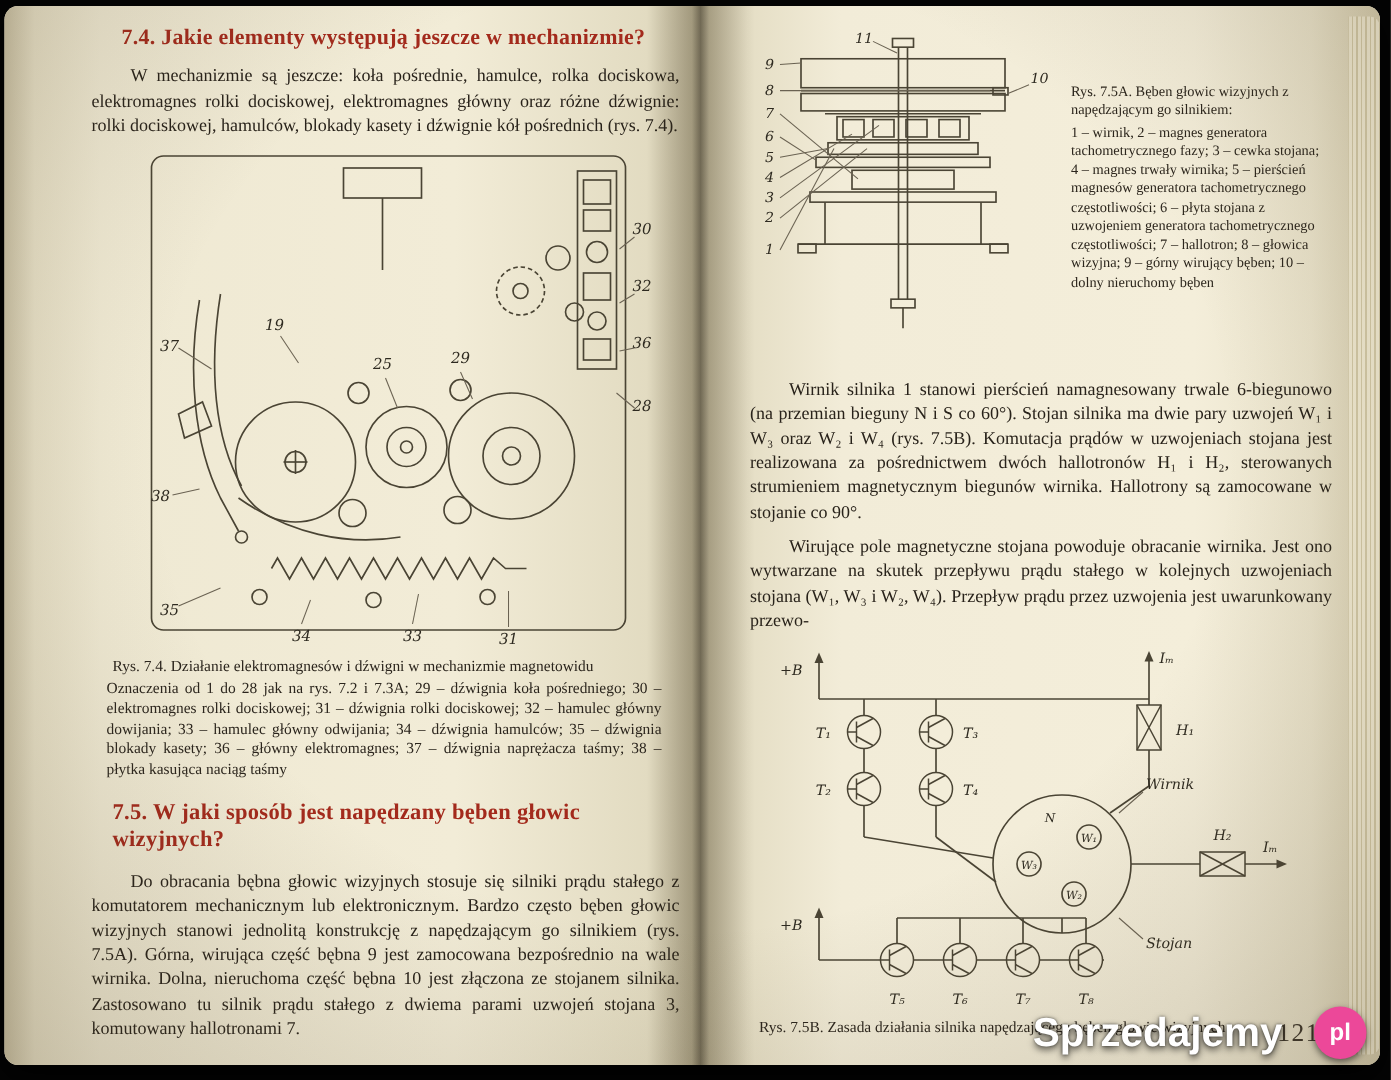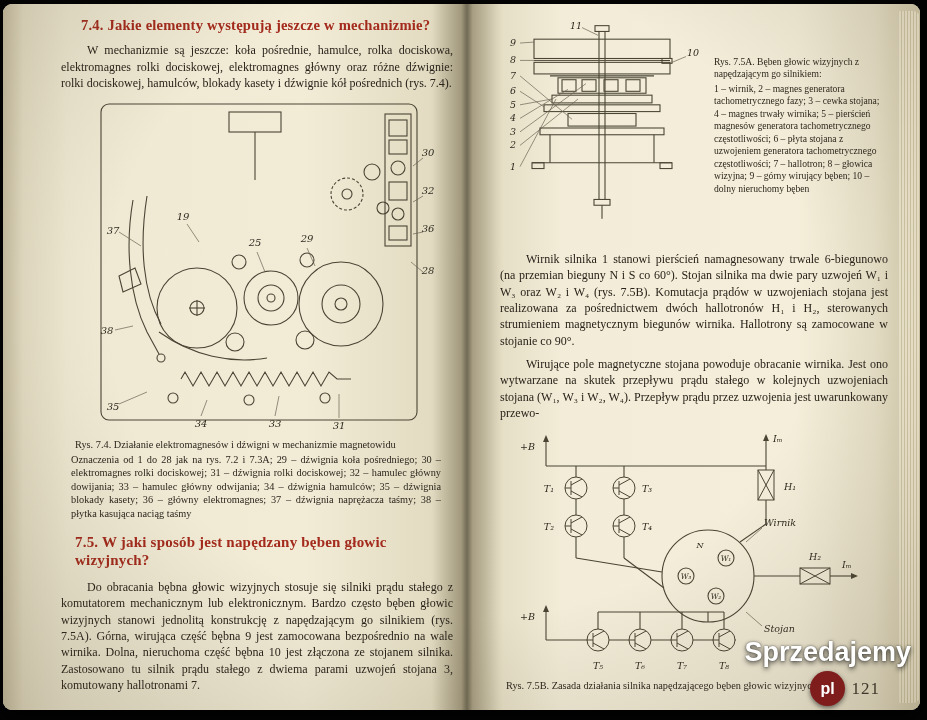--- a/index.html
+++ b/index.html
@@ -36,25 +36,25 @@
   .fig75b-wrap{margin:5px 0 0 6px;width:362px;height:252px;}
   .cap-75b{margin:1px 0 0 6px;font-size:10.3px;}
   .page-number{position:absolute;right:40px;bottom:11px;font-size:17px;letter-spacing:1px;color:#3b342a;}
   
   svg{display:block;}
   svg text{font-family:"DejaVu Serif","DejaVu Sans",serif;font-style:italic;fill:#2e2a20;}
   .lines{stroke:#4a4434;fill:none;stroke-width:1.1;}
   .leads{stroke:#6a6252;fill:none;stroke-width:.7;}
   
   .watermark{position:absolute;right:16px;bottom:14px;display:flex;align-items:center;gap:3px;z-index:6;
-        font-family:"Liberation Sans","DejaVu Sans",sans-serif;flex-direction:column;}
+        font-family:"Liberation Sans","DejaVu Sans",sans-serif;}
   .wm-text{font-weight:bold;font-size:27px;color:#fff;
         text-shadow:0 2px 5px rgba(0,0,0,.7),0 0 2px rgba(0,0,0,.55);}
-  .wm-circle{width:35px;height:35px;border-radius:50%;background:#7f1d1d;display:flex;align-items:center;
-        justify-content:center;box-shadow:0 2px 5px rgba(0,0,0,.55);}
+  .wm-circle{width:35px;height:35px;border-radius:50%;background:#ec4899;display:flex;align-items:center;
+        justify-content:center;box-shadow:0 2px 5px rgba(0,0,0,.55);margin-left:18px;}
   .wm-tld{font-weight:bold;font-size:16px;color:#fff;}
 </style>
 </head>
 <body>
 
 <div class="photo">
   <div class="book">
 
     <div class="page-left">
       <div class="pl-content">

